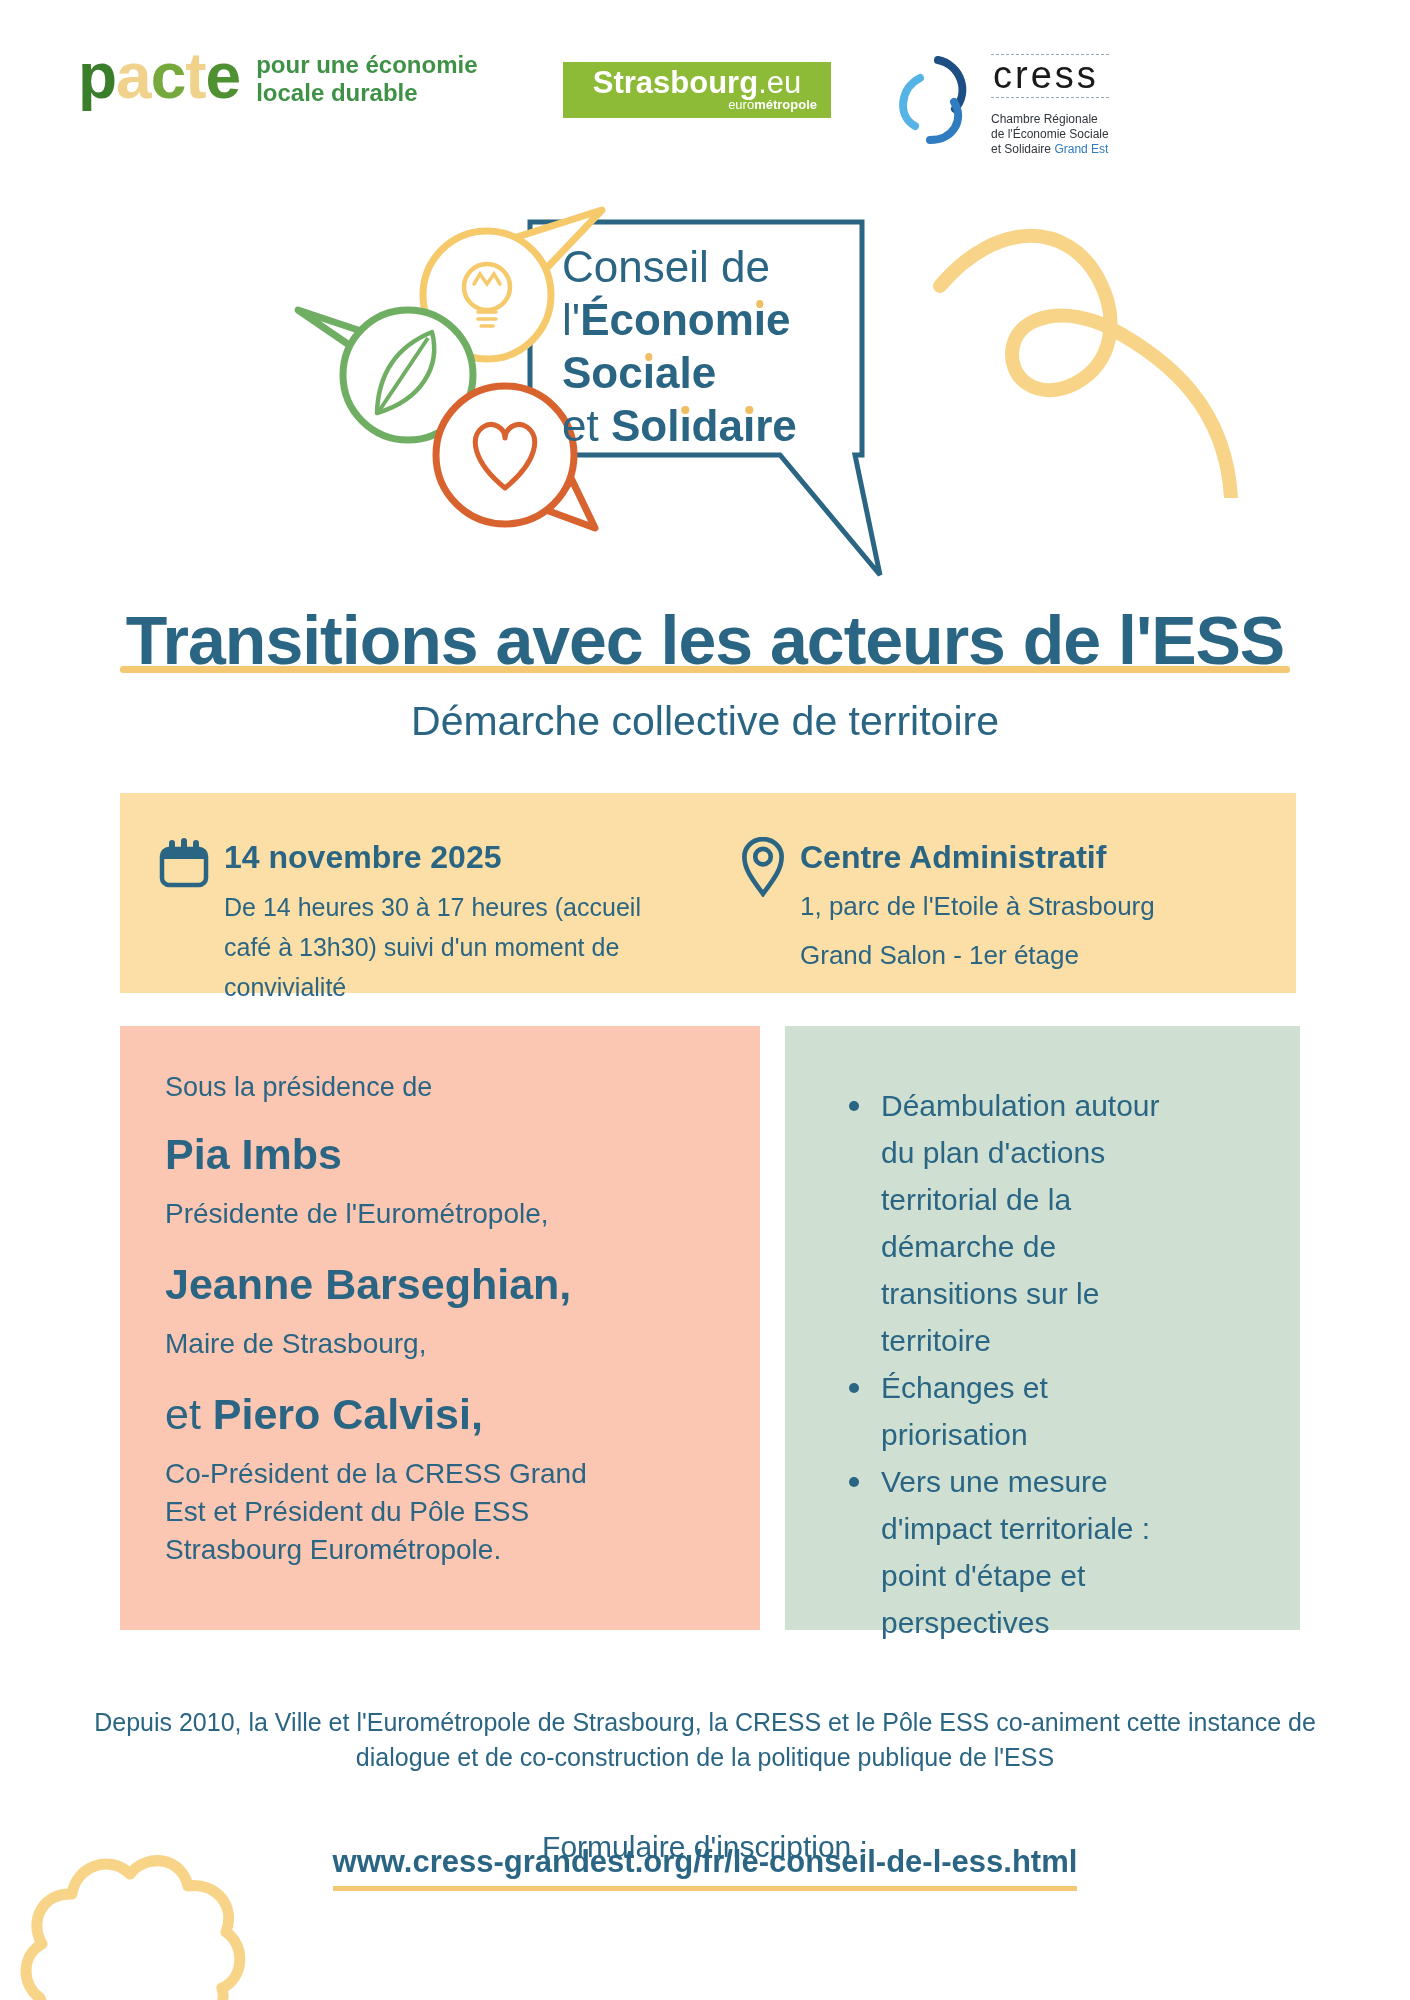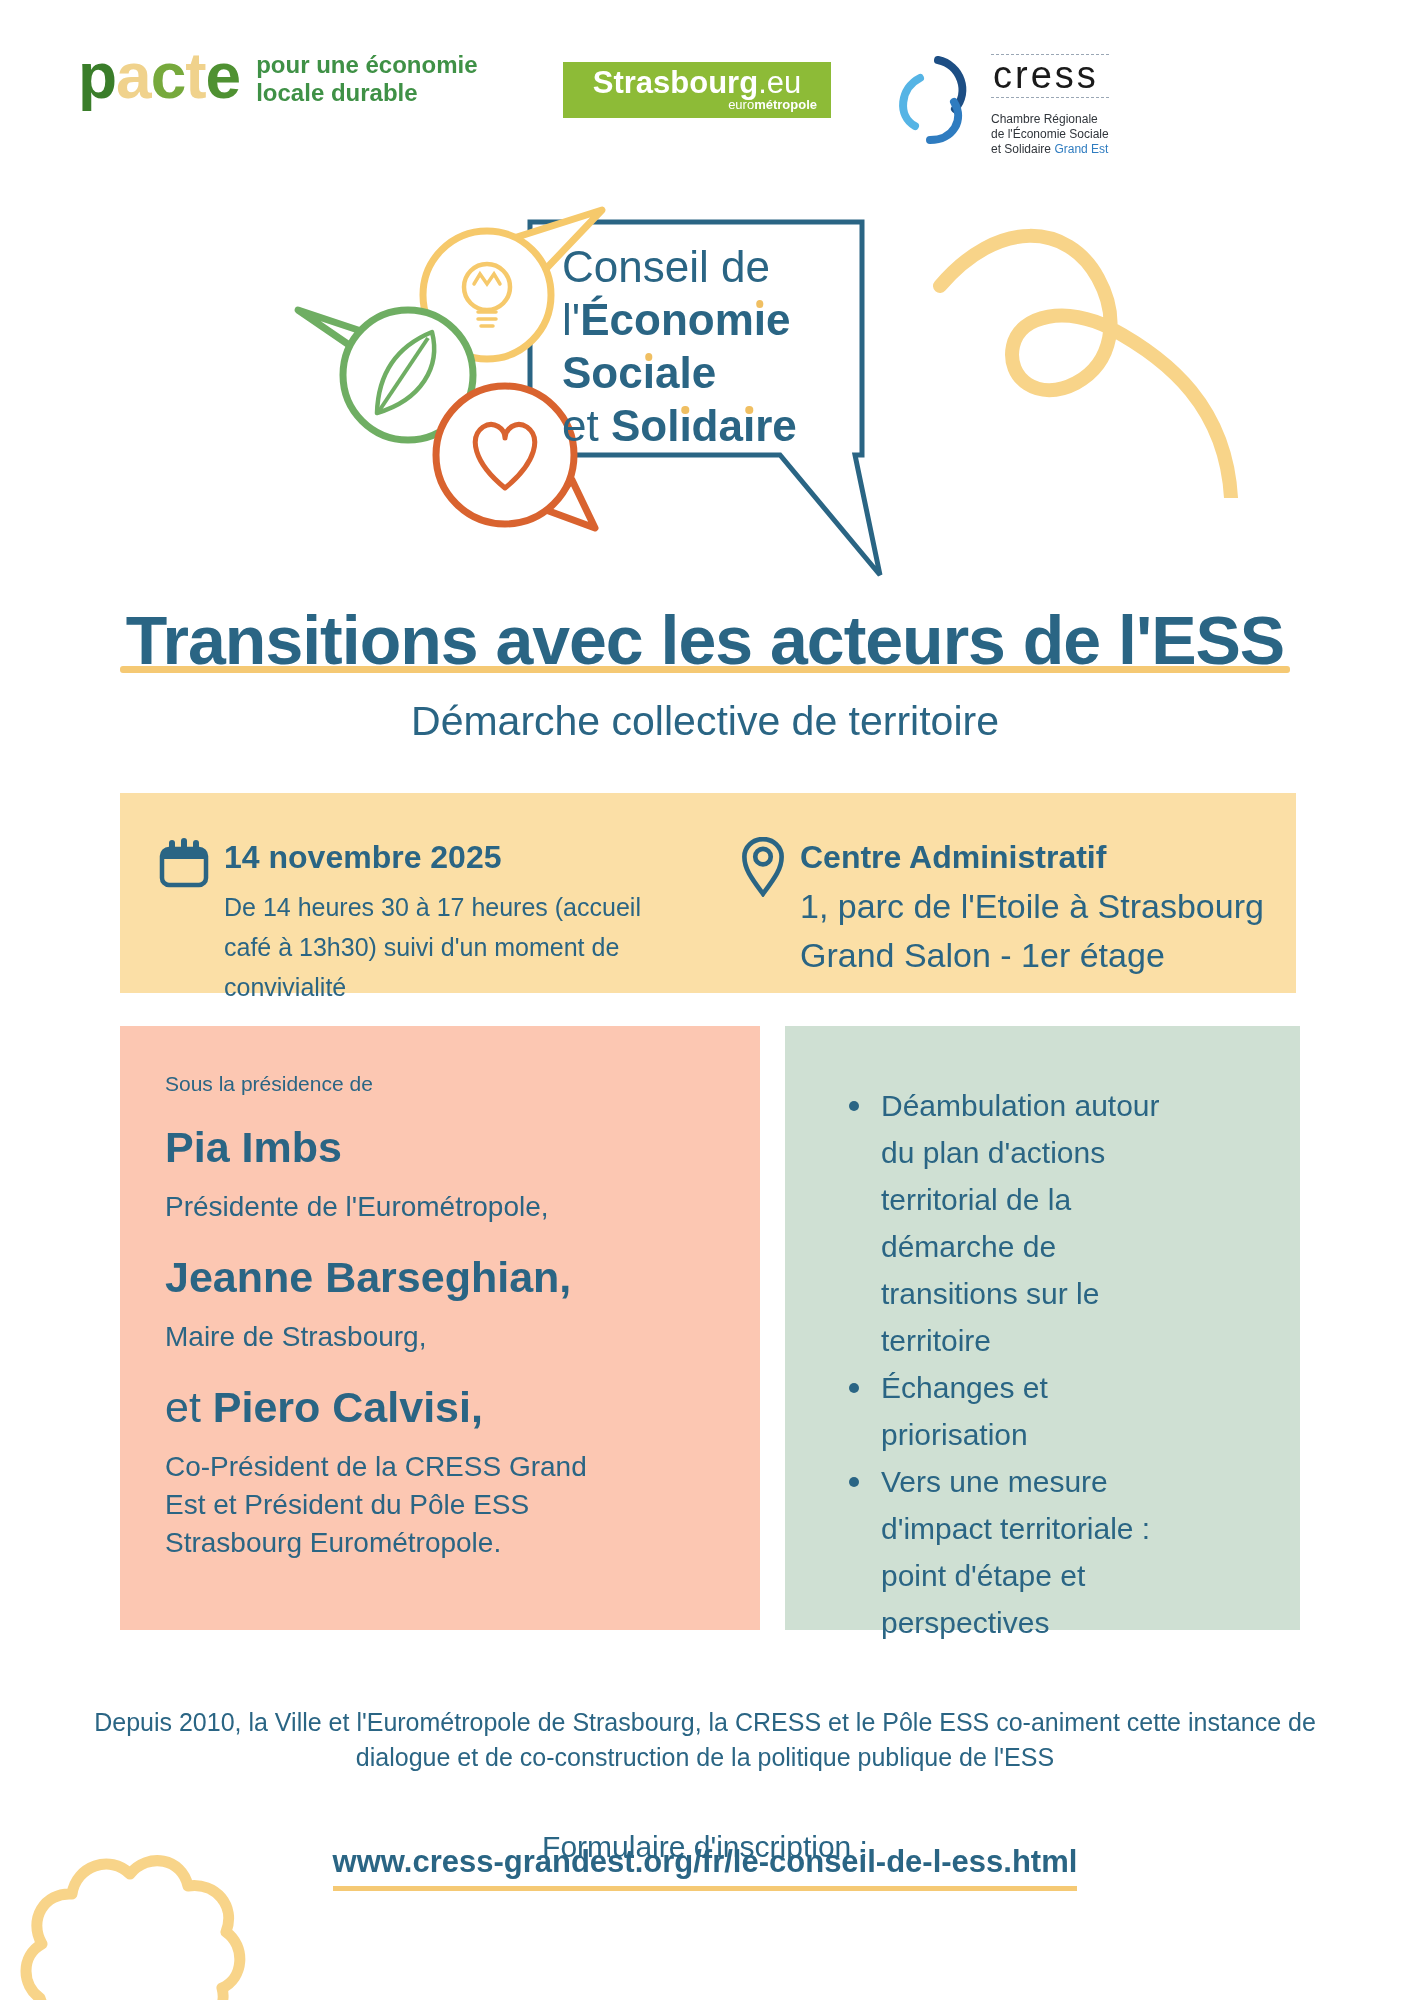--- a/index.html
+++ b/index.html
@@ -50,25 +50,25 @@
     font-size:41px;font-weight:400;color:#2a6584;}
   
   .event-box{position:absolute;left:120px;top:793px;width:1176px;height:200px;background:#fbdfa6;}
   .event-col{position:absolute;top:42px;display:flex;align-items:flex-start;}
   .event-col.date{left:38px;}
   .event-col.loc{left:620px;}
   .event-col svg{flex:0 0 auto;margin-top:2px;}
   .event-texts{margin-left:14px;}
   .event-heading{font-size:32px;font-weight:700;line-height:44px;margin:0;}
   .event-details{margin:8px 0 0 0;font-size:25px;line-height:40px;width:470px;}
-  .event-line{margin:6px 0 0 0;font-size:34px;line-height:43px;}
+  .event-line{margin:6px 0 0 0;font-size:26px;line-height:43px;}
   
   .pink-box{position:absolute;left:120px;top:1026px;width:640px;height:604px;background:#fcc7b2;
     box-sizing:border-box;padding:46px 40px 0 45px;}
-  .pres-intro{margin:0;font-size:21px;}
+  .pres-intro{margin:0;font-size:27px;}
   .person-name{margin:26px 0 0 0;font-size:43px;font-weight:700;line-height:50px;}
   .person-name .name-prefix{font-weight:400;}
   .person-role{margin:16px 0 0 0;font-size:28px;line-height:38px;max-width:445px;}
   .green-box{position:absolute;left:785px;top:1026px;width:515px;height:604px;background:#cfe0d3;
     box-sizing:border-box;padding:56px 0 0 56px;}
   .program-list{margin:0;padding:0;list-style:none;}
   .program-item{position:relative;padding-left:40px;width:300px;font-size:30px;line-height:47px;margin:0;}
   .program-item::before{content:"";position:absolute;left:8px;top:19px;width:10px;height:10px;
     border-radius:50%;background:#2a6584;}
   

